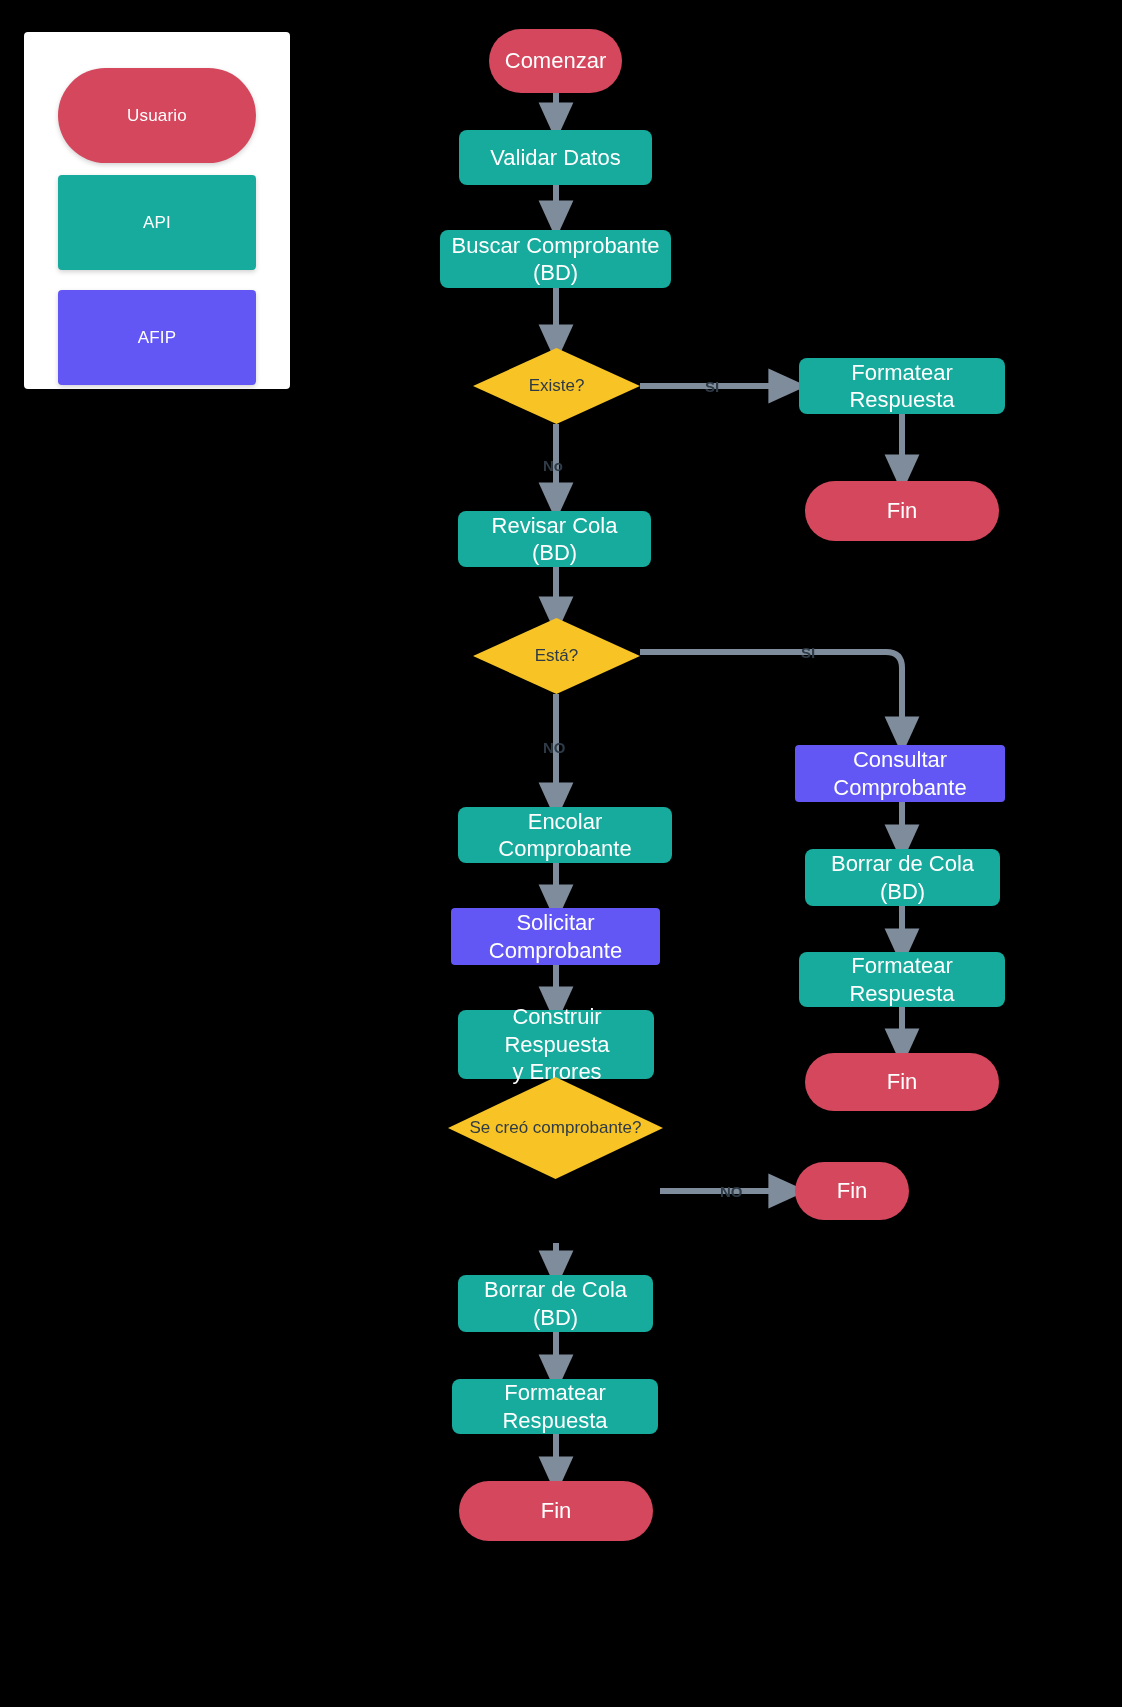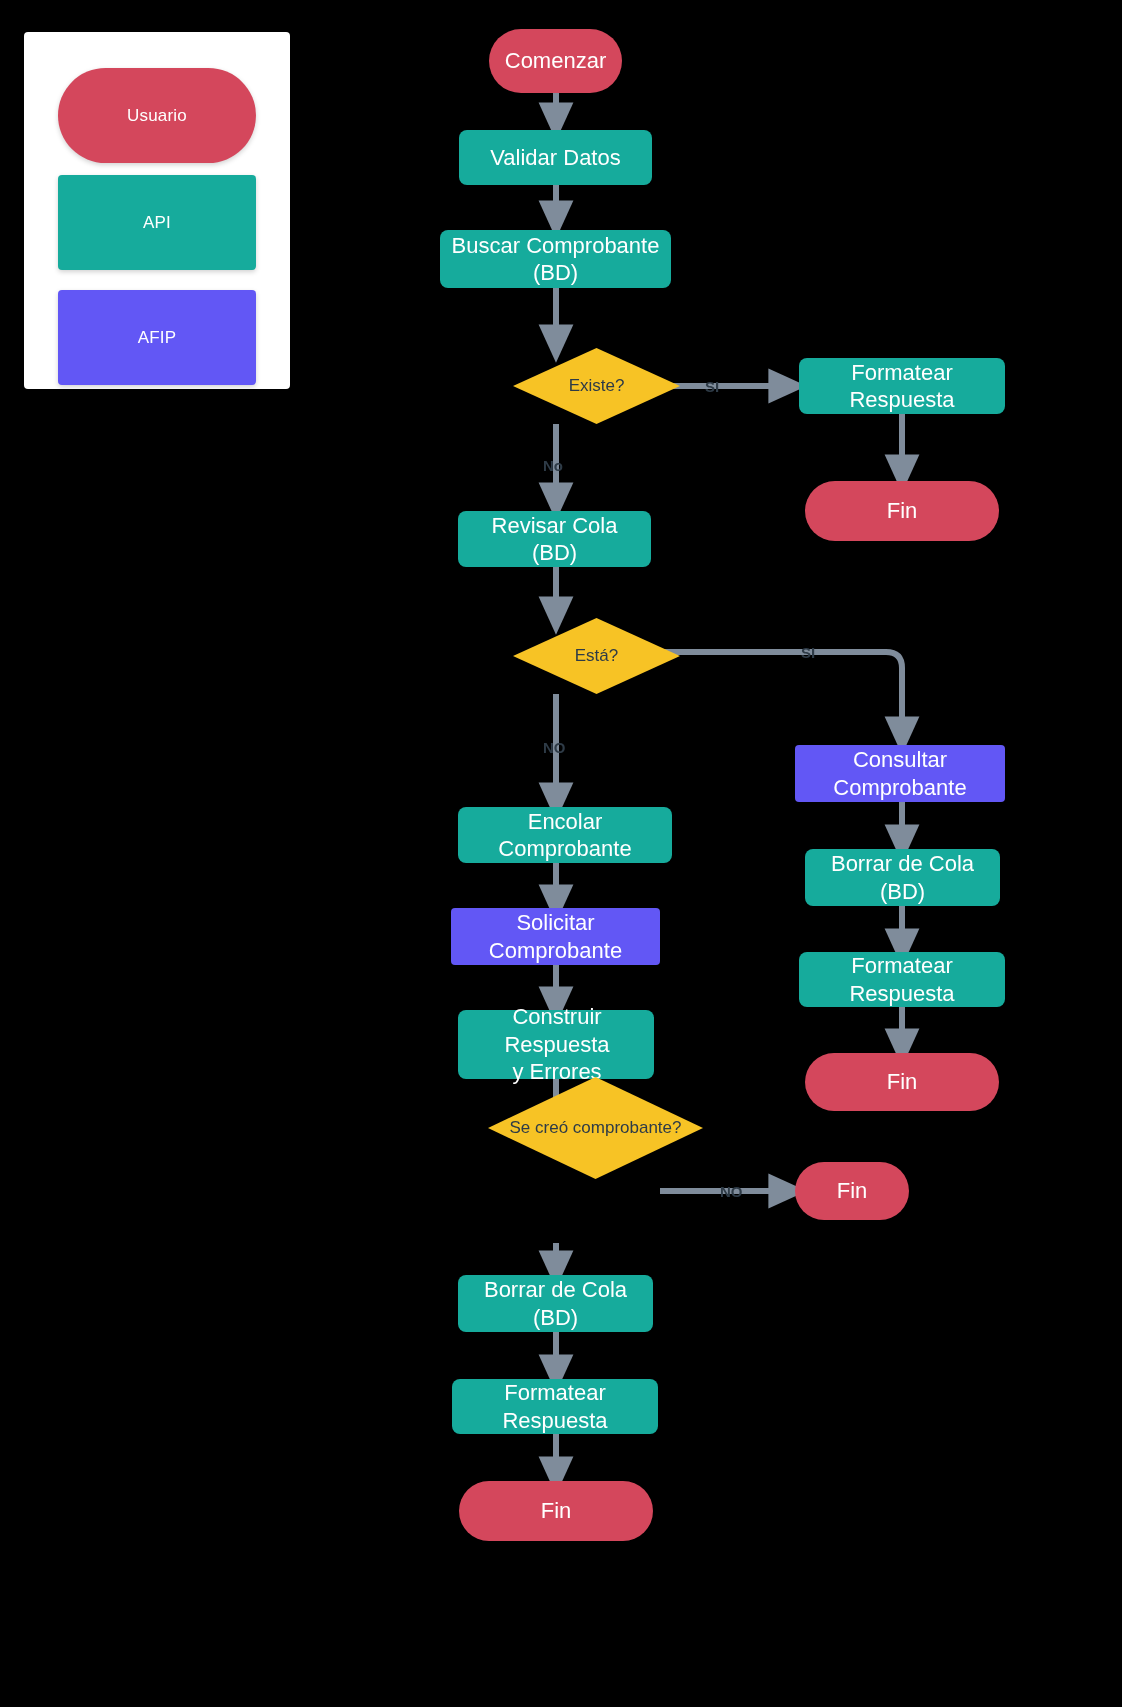--- a/index.html
+++ b/index.html
@@ -70,21 +70,20 @@
     box-sizing: border-box;
     padding: 0 10px;
   }
   .node.proc    { border-radius: 8px; background: var(--c-teal); }
   .node.ext     { border-radius: 4px; background: var(--c-purple); }
   .node.term    { border-radius: 40px; background: var(--c-red); }
   .node.decision {
     background: transparent;
     color: var(--c-dtext);
     font-size: 17px;
-    margin-left: 40px;
   }
   .dia-shape {
     position: absolute;
     inset: 0;
     background: var(--c-yellow);
     clip-path: polygon(50% 0%, 100% 50%, 50% 100%, 0% 50%);
     z-index: -1;
   }
   .dia-label { position: relative; z-index: 1; white-space: nowrap; }
 

